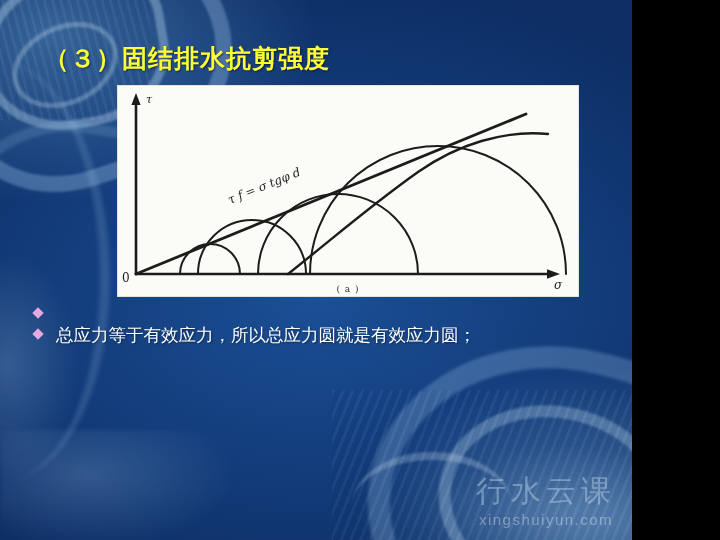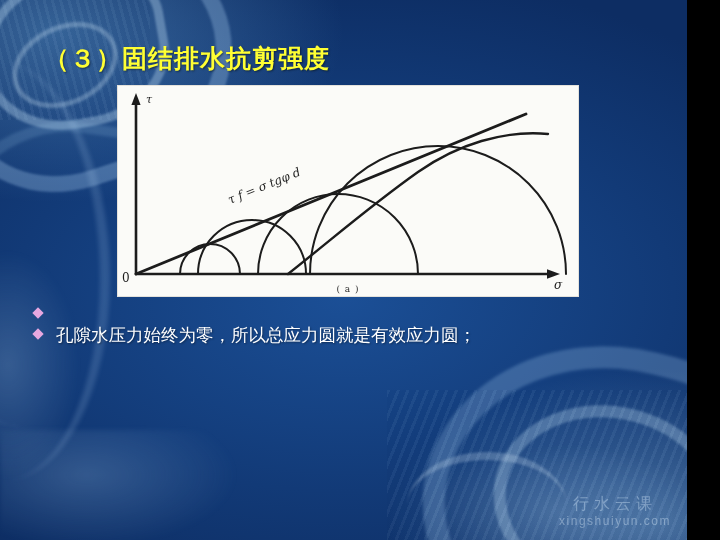--- a/index.html
+++ b/index.html
@@ -2,21 +2,21 @@
 <html><head>
 <meta charset="utf-8">
 <style>
   html, body {
     margin: 0;
     padding: 0;
     background: #000;
   }
   #slide {
     position: relative;
-    width: 687px;
+    width: 632px;
     height: 540px;
     overflow: hidden;
     font-family: "DejaVu Sans", sans-serif;
     background:
       radial-gradient(ellipse 60% 45% at 8% 6%, rgba(120,185,235,0.40), rgba(120,185,235,0) 70%),
       radial-gradient(ellipse 55% 40% at 96% 97%, rgba(150,200,240,0.42), rgba(150,200,240,0) 72%),
       radial-gradient(ellipse 80% 60% at 50% 55%, #1b4f96, #123a77 60%, #0d2d63 100%),
       linear-gradient(160deg, #14428a 0%, #123d82 40%, #0e3270 75%, #0b2a5e 100%);
   }
 
@@ -177,34 +177,33 @@
   
   #watermark {
     position: absolute;
     right: 16px; bottom: 12px;
     text-align: center;
     pointer-events: none;
     opacity: 0.40;
   }
   #wm-cn {
     font-family: "DejaVu Sans", sans-serif;
-    font-size: 16px;
+    font-size: 30px;
     letter-spacing: 5px;
     color: #cfe4f7;
     filter: blur(0.5px);
     text-align: center;
   }
   #wm-en {
     font-family: "Liberation Sans", sans-serif;
-    font-size: 12px;
+    font-size: 15px;
     letter-spacing: 1.5px;
     color: #d8e8f8;
     margin-top: -1px;
     filter: blur(0.4px);
-    text-align: right;
   }
 </style>
 </head>
 <body>
 
 <div id="slide">
 
   <div class="deco ripples-tl"></div>
   <div class="deco swirl-tl"></div>
   <div class="deco swirl-tl2"></div>
@@ -249,21 +248,21 @@
     <div class="cap">( a )</div>
   </div>
 
   <div id="bullets">
     <div class="bullet">
       <span class="dia"></span>
     </div>
 
     <div class="bullet">
       <span class="dia"></span>
-      <span class="btext">孔隙水压力始终为零，所以总应力圆就是有效应力圆；</span>
+      <span class="btext">总应力等于有效应力，所以总应力圆就是有效应力圆；</span>
     </div>
 
 
   </div>
 
   <div id="watermark">
     <div id="wm-cn">行水云课</div>
     <div id="wm-en">xingshuiyun.com</div>
   </div>
 

